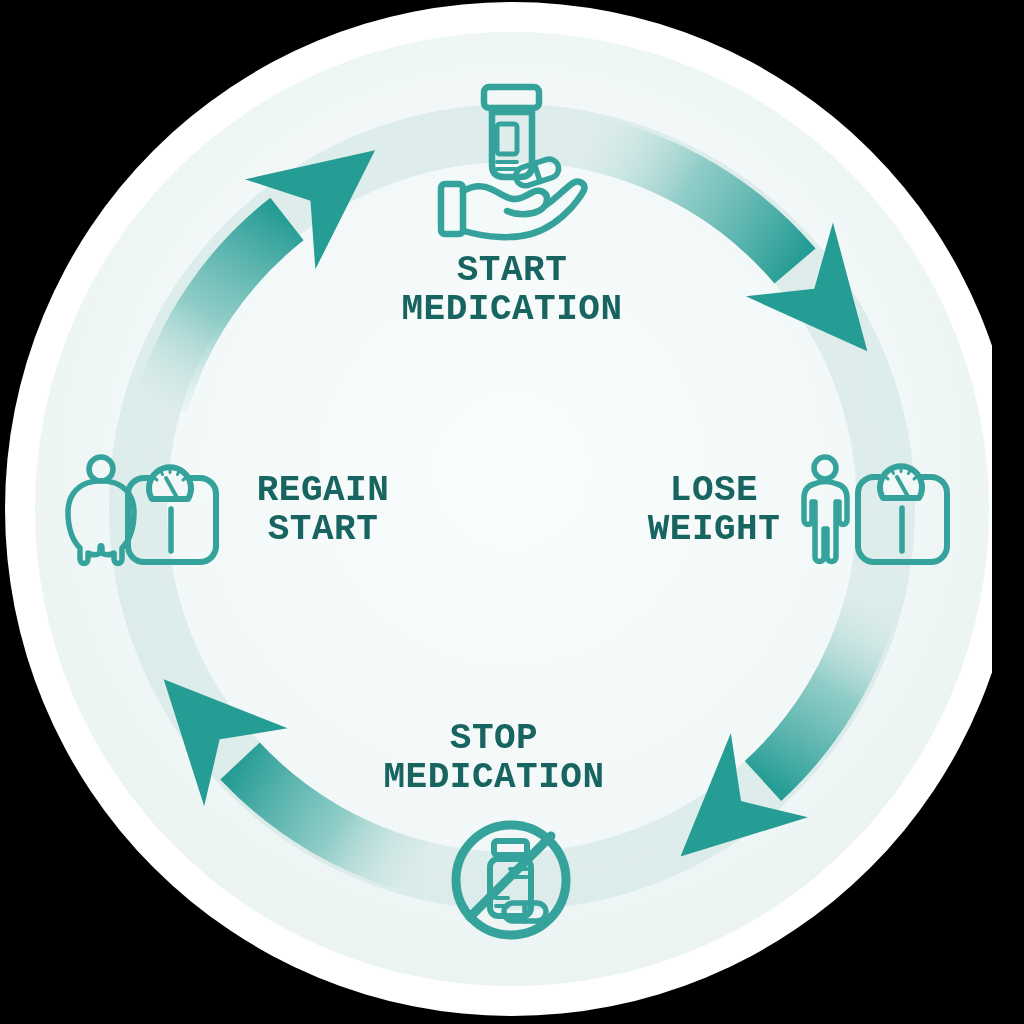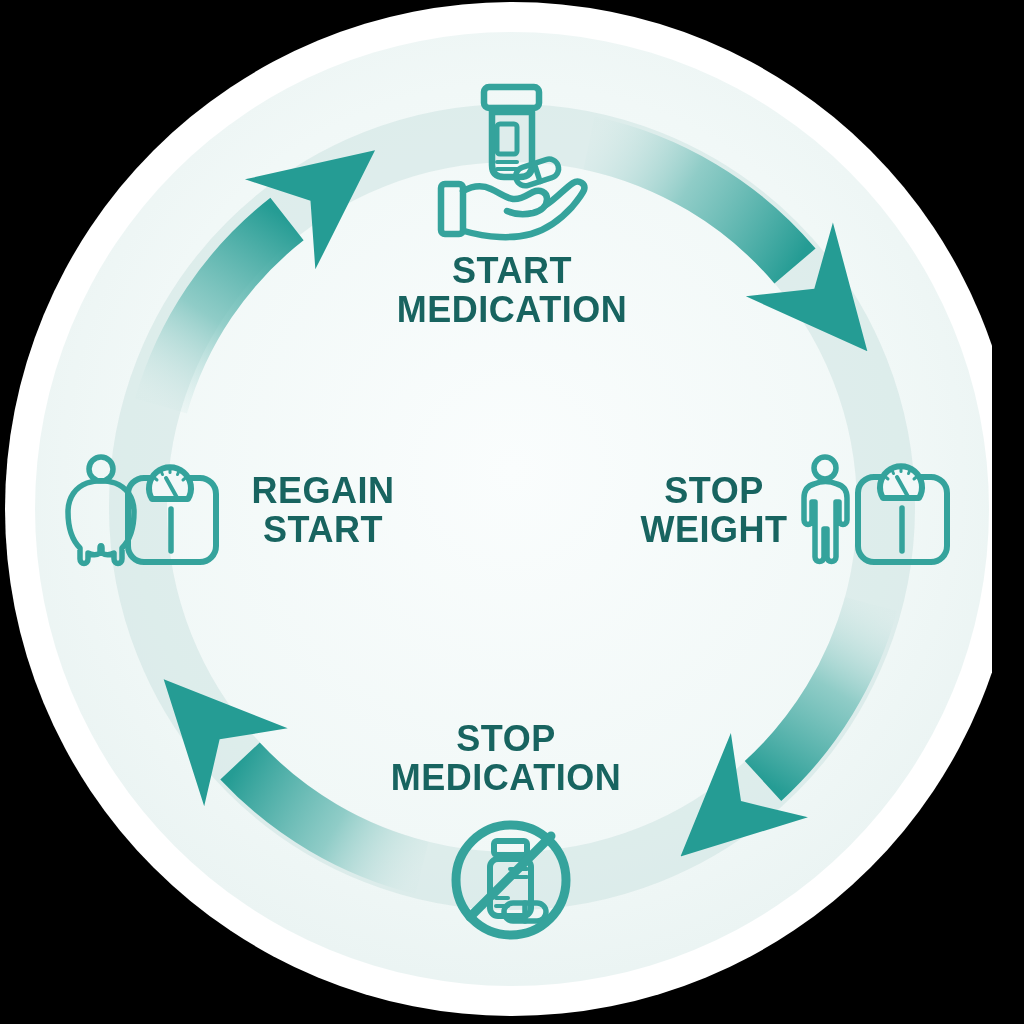--- a/index.html
+++ b/index.html
@@ -6,41 +6,41 @@
     --arrow-teal:#259c94;
     --icon-stroke:#35a39c;
     --label-text:#186460;
     --disc-center:#fafdfd;
     --disc-edge:#e3efee;
     --outer-ring:#ffffff;
     --background:#000000;
   }
   html,body{margin:0;padding:0;}
   body{background:var(--background,#000);font-family:"Liberation Sans",sans-serif;}
-  .canvas{position:relative;width:992px;height:1024px;overflow:hidden;background:var(--background,#000);}
+  .canvas{position:relative;width:992px;height:1024px;overflow:hidden;background:var(--background,#000);font-family:Liberation Mono, monospace;}
   .disc{position:absolute;left:5px;top:2px;width:1014px;height:1014px;border-radius:50%;
         background:var(--outer-ring,#fff);}
   .disc-inner{position:absolute;left:30px;top:30px;right:30px;bottom:30px;border-radius:50%;
         background:radial-gradient(circle at 50% 46%,var(--disc-center,#fafdfd) 0%,#f1f8f7 55%,var(--disc-edge,#e3efee) 96%);}
   .overlay{position:absolute;left:0;top:0;width:1024px;height:1024px;}
   .track{fill:none;stroke:#c9e2e0;stroke-opacity:0.5;stroke-width:58;}
   .arrow{fill:none;stroke-width:54;stroke-linecap:butt;}
   #arrowhead path{fill:var(--arrow-teal,#259c94);}
   .st-end{stop-color:var(--arrow-teal,#259c94);stop-opacity:1;}
   .st-mid{stop-color:#7cc4be;stop-opacity:0.8;}
   .st-tail{stop-color:#cfe7e5;stop-opacity:0.12;}
   .icon{position:absolute;}
   .icon-stroke{stroke:var(--icon-stroke,#35a39c);fill:none;stroke-linecap:round;stroke-linejoin:round;}
   .dial{fill:#f2f8f8;}
   .step-label{position:absolute;font-weight:bold;font-size:36px;line-height:1.08;
         color:var(--label-text,#186460);text-align:center;letter-spacing:0.5px;}
   #label-start{left:362px;top:252px;width:300px;}
   #label-lose{left:595px;top:472px;width:238px;}
   #label-regain{left:204px;top:472px;width:238px;}
-  #label-stop{left:356px;top:720px;width:300px;}
+  #label-stop{left:344px;top:720px;width:300px;}
 </style>
 </head>
 <body>
 
 <div class="canvas">
 
   <div class="disc">
     <div class="disc-inner"></div>
   </div>
 
@@ -145,17 +145,17 @@
     </g>
     <g class="icon-stroke">
       <rect x="504" y="903" width="42" height="18" rx="9" stroke-width="5.5"></rect>
       <path d="M 525,903 V 921" stroke-width="5.5"></path>
     </g>
     <circle class="icon-stroke" cx="511" cy="880" r="55" stroke-width="9"></circle>
     <path class="icon-stroke" d="M 470,917 L 551,836" stroke-width="9"></path>
   </svg>
 
   <div class="step-label" id="label-start">START MEDICATION</div>
-  <div class="step-label" id="label-lose">STOP WEIGHT</div>
+  <div class="step-label" id="label-lose">LOSE WEIGHT</div>
   <div class="step-label" id="label-stop">STOP MEDICATION</div>
   <div class="step-label" id="label-regain">REGAIN START</div>
 
 </div>
 
 </body></html>

